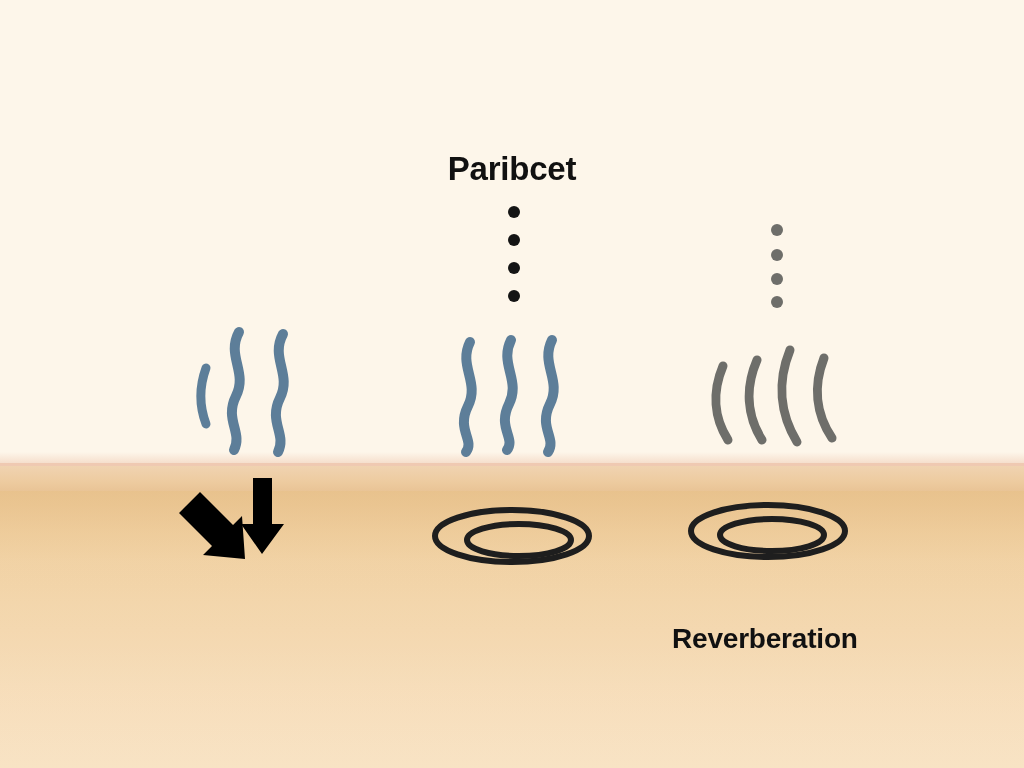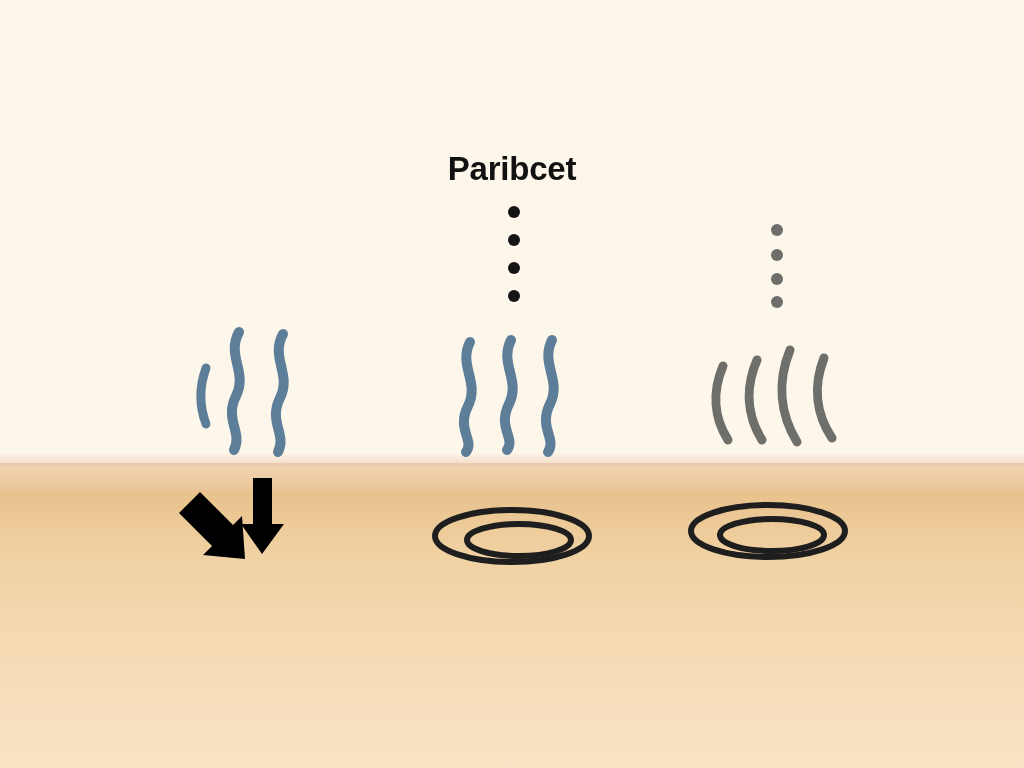--- a/index.html
+++ b/index.html
@@ -127,14 +127,15 @@
 
     <g>
       <ellipse cx="768" cy="531" rx="77" ry="26" fill="none" stroke="#1E1E1E" stroke-width="6"></ellipse>
       <ellipse cx="772" cy="535" rx="52" ry="16" fill="none" stroke="#1E1E1E" stroke-width="6"></ellipse>
     </g>
   </svg>
 
   <div class="label" id="title">Paribcet</div>
 
 
+  <div class="label" id="lbl-reverb">Reverberation</div>
 
 </div>
 
 </body></html>

